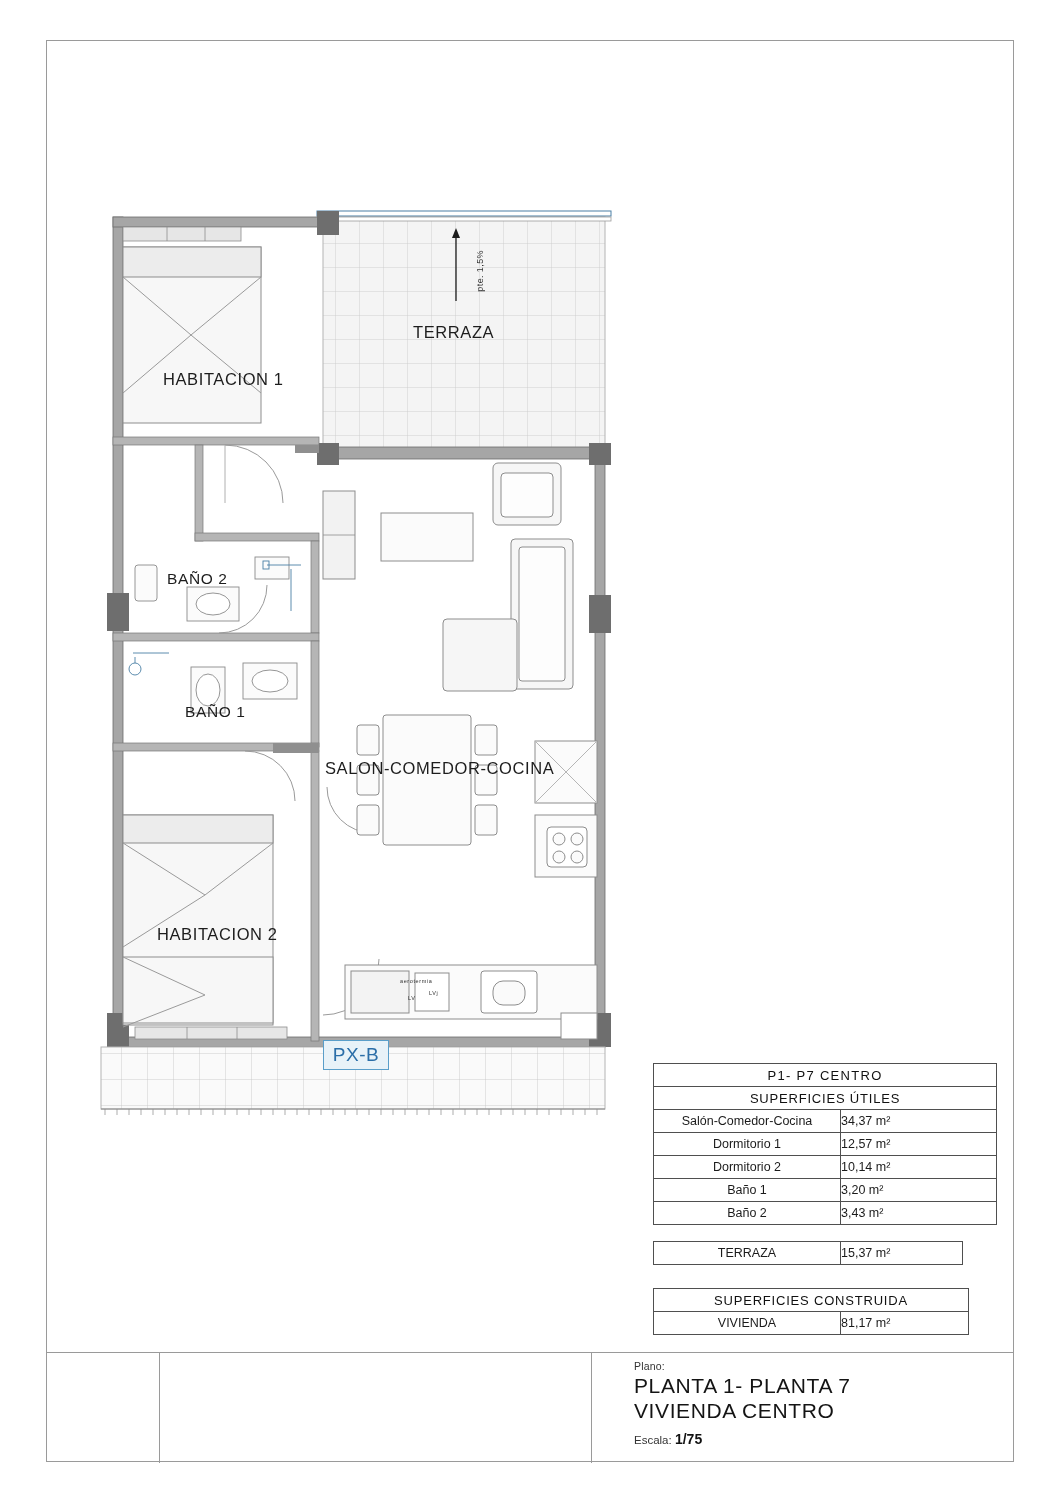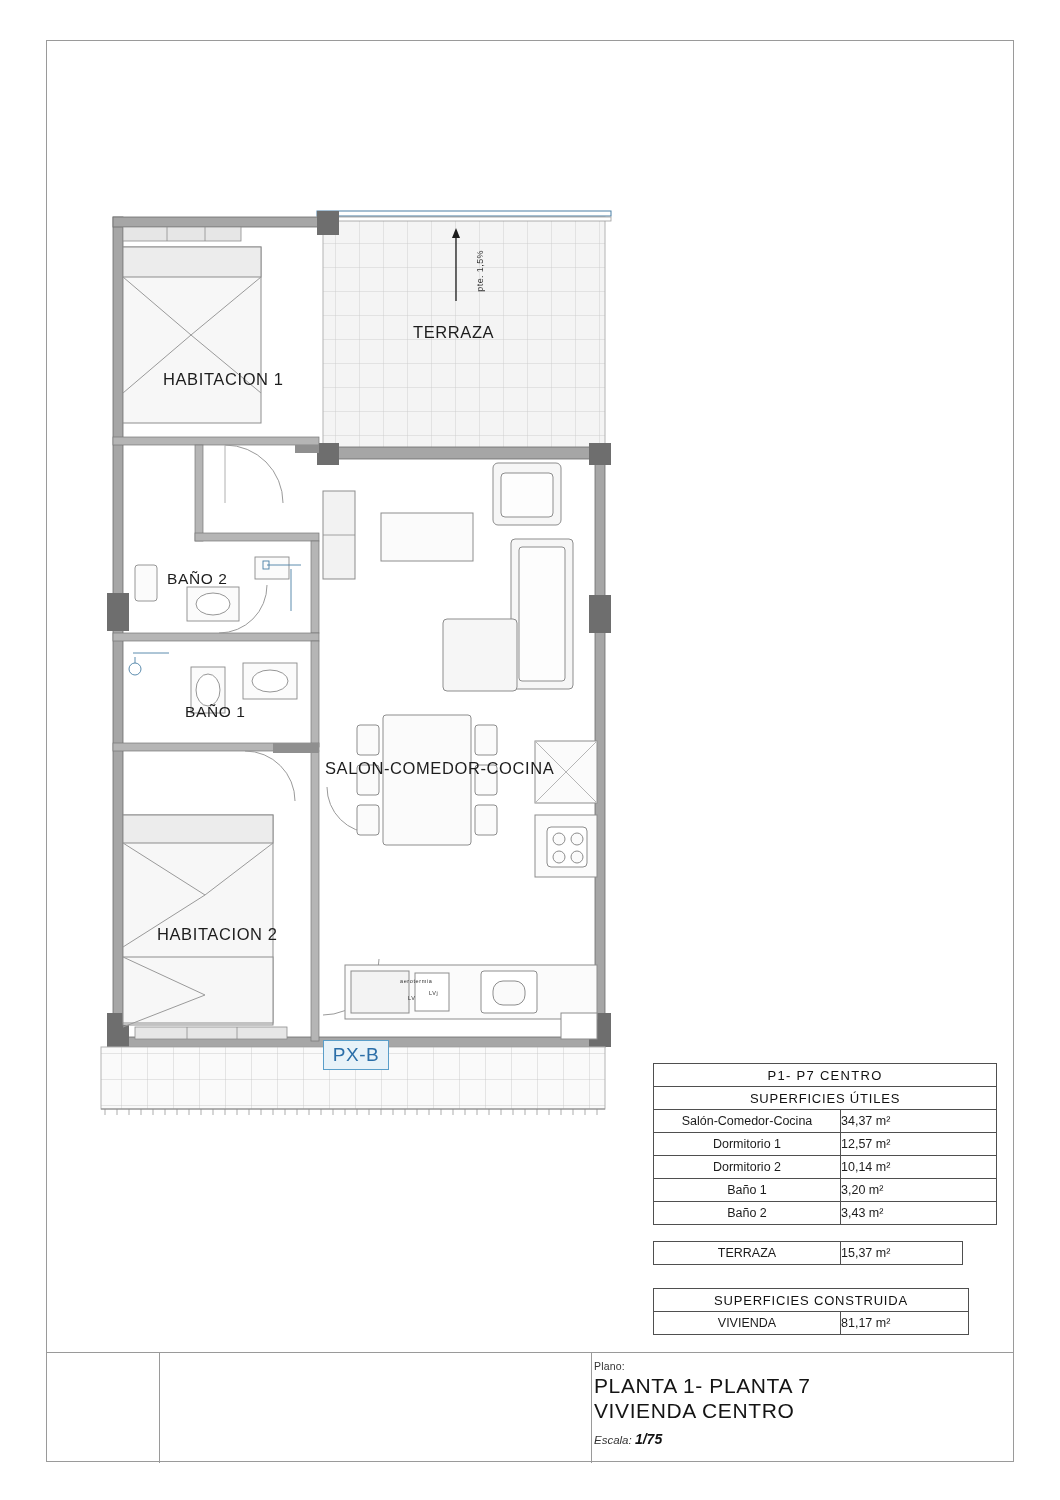--- a/index.html
+++ b/index.html
@@ -46,42 +46,41 @@
   }
   #tb-col2 {
     position: absolute;
     left: 114px; top: 0;
     width: 432px; height: 110px;
     border-right: 1px solid #9a9a9a;
     box-sizing: border-box;
   }
   #tb-col3 {
     position: absolute;
-    left: 538px; top: 0;
+    left: 578px; top: 0;
     width: 422px; height: 110px;
     box-sizing: border-box;
     padding: 7px 8px 0 10px;
   }
   .tb-small {
     font-size: 10.5px;
     color: #333;
     letter-spacing: .2px;
   }
   .tb-plan-line {
     font-size: 21px;
     letter-spacing: .6px;
     color: #141414;
     line-height: 23px;
     margin-top: 2px;
   }
   .tb-scale {
     margin-top: 9px;
     font-size: 11.5px;
     color: #333;
-    font-style: italic;
   }
   .tb-scale b { font-size: 14px; color:#111; }
 
   
   .surf-table {
     position: absolute;
     border: 1px solid #4f4f4f;
     box-sizing: border-box;
     background: #fff;
     font-size: 13px;

